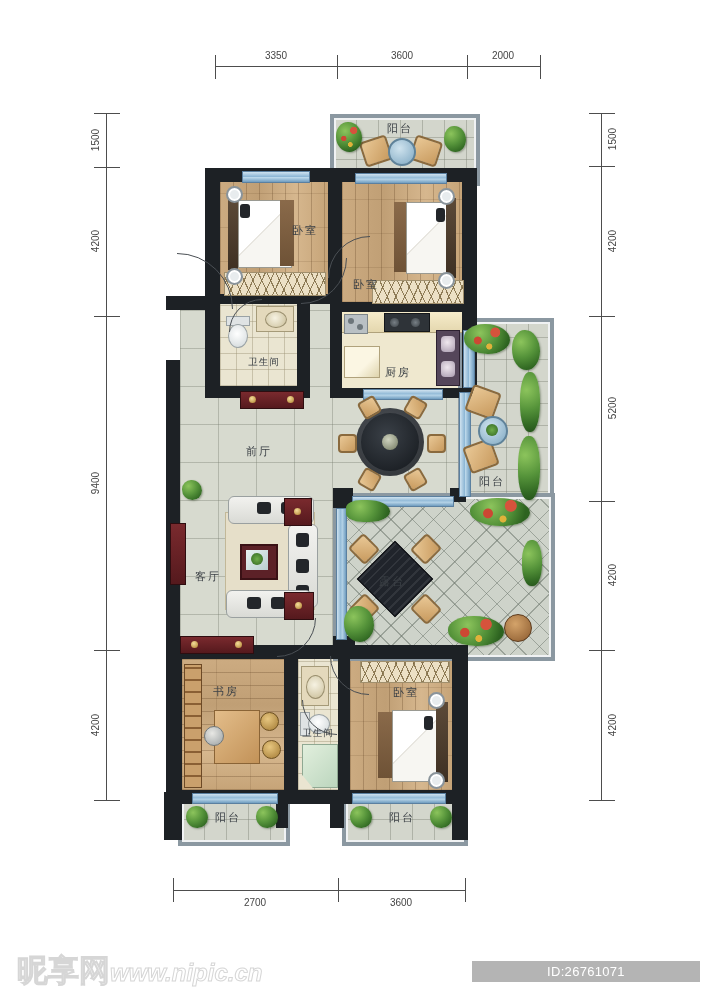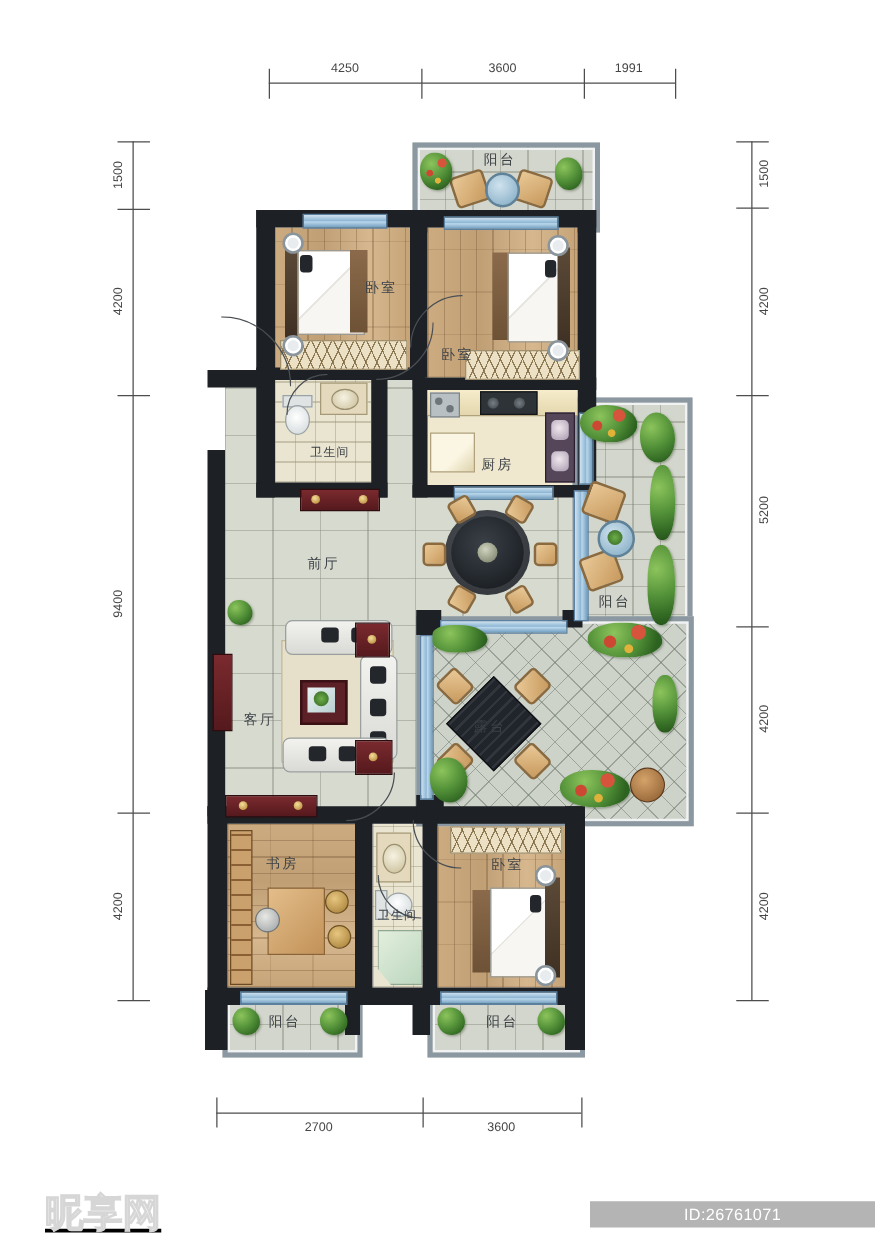--- a/index.html
+++ b/index.html
@@ -88,23 +88,23 @@
 </head>
 <body>
 
 <div id="canvas">
 
   <div class="dline" style="left:215px;top:66px;width:325px;height:1px;"></div>
   <div class="dtick" style="left:215px;top:55px;width:1px;height:24px;"></div>
   <div class="dtick" style="left:337px;top:55px;width:1px;height:24px;"></div>
   <div class="dtick" style="left:467px;top:55px;width:1px;height:24px;"></div>
   <div class="dtick" style="left:540px;top:55px;width:1px;height:24px;"></div>
-  <span class="dim-label" style="left:276px;top:55px;">4250</span>
+  <span class="dim-label" style="left:276px;top:55px;">3350</span>
   <span class="dim-label" style="left:402px;top:55px;">3600</span>
-  <span class="dim-label" style="left:503px;top:55px;">1991</span>
+  <span class="dim-label" style="left:503px;top:55px;">2000</span>
 
   <div class="dline" style="left:173px;top:890px;width:292px;height:1px;"></div>
   <div class="dtick" style="left:173px;top:878px;width:1px;height:24px;"></div>
   <div class="dtick" style="left:338px;top:878px;width:1px;height:24px;"></div>
   <div class="dtick" style="left:465px;top:878px;width:1px;height:24px;"></div>
   <span class="dim-label" style="left:255px;top:902px;">2700</span>
   <span class="dim-label" style="left:401px;top:902px;">3600</span>
 
   <div class="dline" style="left:106px;top:113px;width:1px;height:687px;"></div>
   <div class="dtick" style="left:94px;top:113px;width:26px;height:1px;"></div>
@@ -339,18 +339,19 @@
   <div class="abs win" style="left:352px;top:793px;width:92px;height:9px;z-index:15;"></div>
 
   <div class="arc q-tr" style="left:66px;top:253px;width:110px;height:110px;left:121px;"></div>
   <div class="arc q-br" style="left:255px;top:212px;width:90px;height:90px;"></div>
   <div class="arc q-tl" style="left:328px;top:236px;width:82px;height:82px;"></div>
   <div class="arc q-tl" style="left:229px;top:299px;width:64px;height:64px;"></div>
   <div class="arc q-br" style="left:238px;top:579px;width:76px;height:76px;"></div>
   <div class="arc q-bl" style="left:330px;top:617px;width:76px;height:76px;"></div>
   <div class="arc q-bl" style="left:300px;top:665px;width:68px;height:68px;left:302px;"></div>
 
-  <div class="abs" style="left:36px;top:950px;display:flex;align-items:baseline;gap:0;z-index:50;text-decoration:underline;">
+  <div class="abs" style="left:17px;top:950px;display:flex;align-items:baseline;gap:0;z-index:50;">
     <span class="wm" style="font-size:31px;">昵享网</span>
+    <span class="wm" style="font-size:24px;font-style:italic;">www.nipic.cn</span>
   </div>
   <div class="abs" style="left:472px;top:961px;width:228px;height:21px;background:#b4b4b4;color:#ffffff;font-size:13px;line-height:21px;text-align:center;letter-spacing:.3px;z-index:50;">ID:26761071 NO:20200617165258955000</div>
 
 </div>
 
 </body></html>

